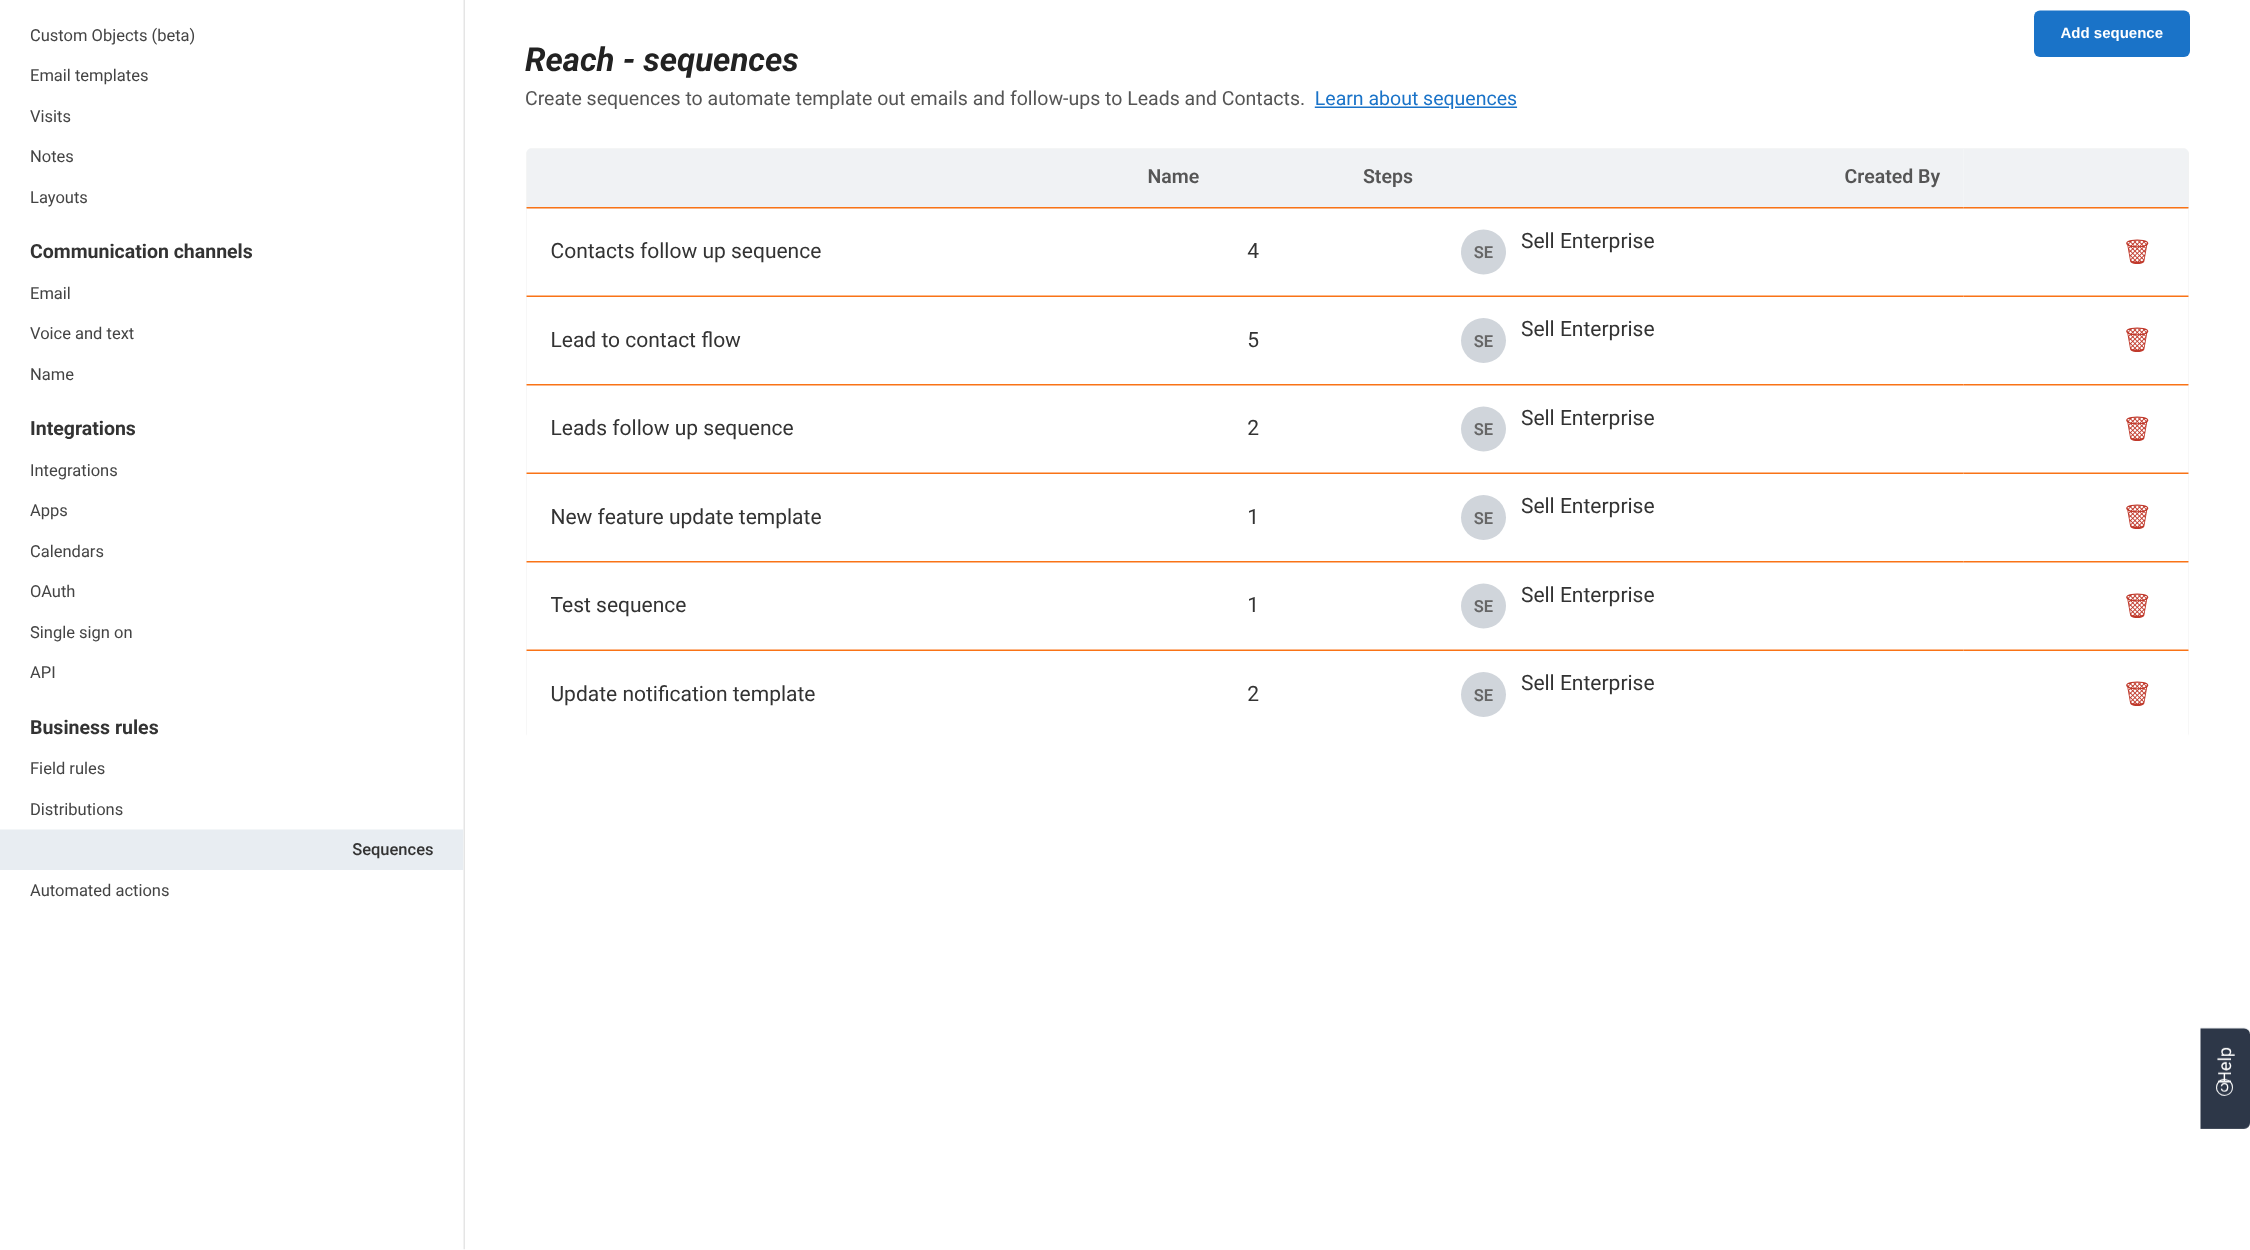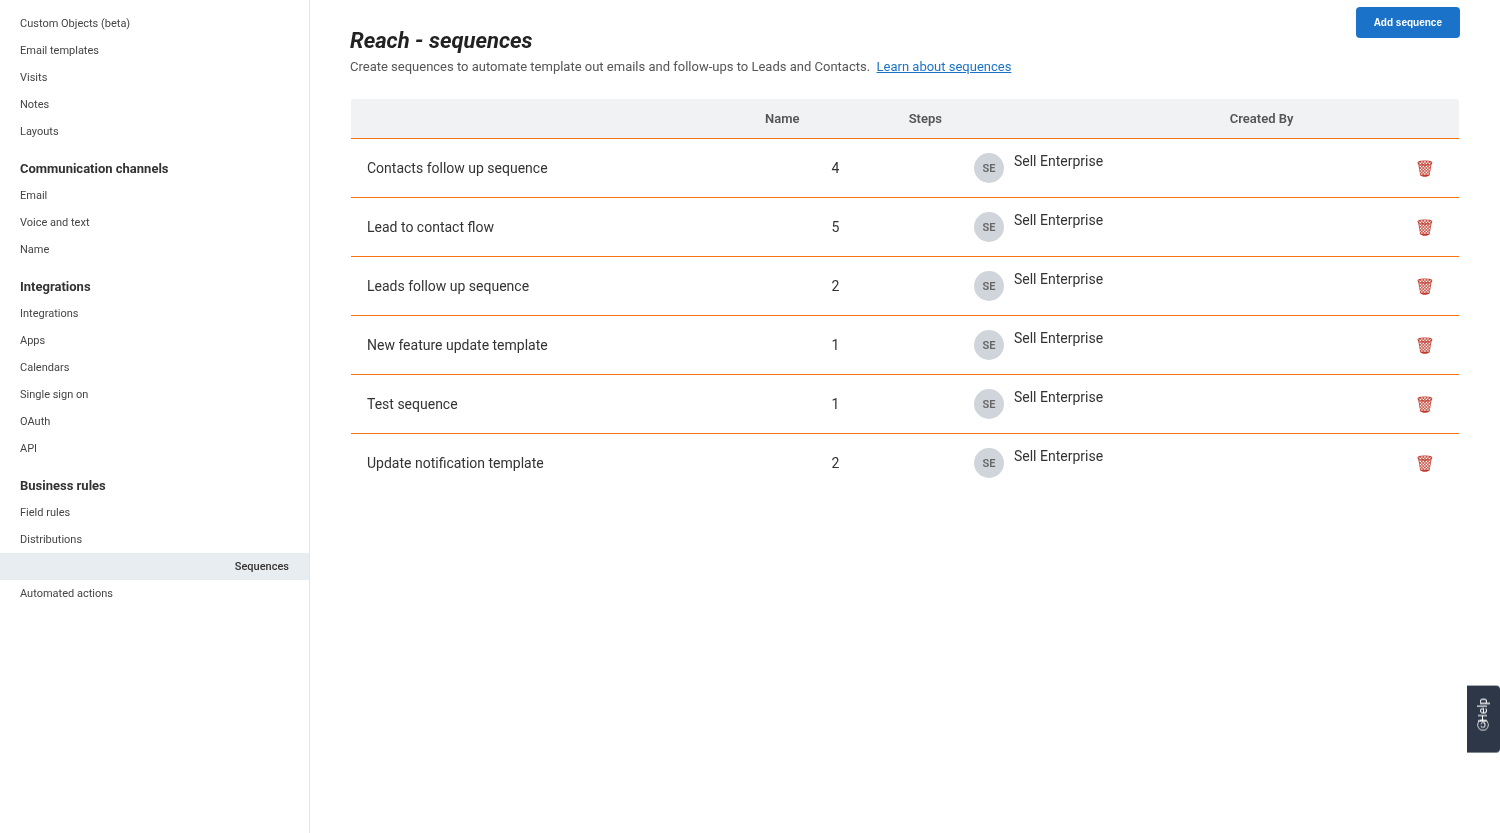--- a/index.html
+++ b/index.html
@@ -156,22 +156,22 @@
     </div>
   <div id="sidebar-sections">
       <div class="sidebar-section-header">Communication channels</div>
       <a href="#" class="sidebar-item">Email</a>
       <a href="#" class="sidebar-item">Voice and text</a>
       <a href="#" class="sidebar-item">Name</a>
       <div class="sidebar-section-header">Integrations</div>
       <a href="#" class="sidebar-item">Integrations</a>
       <a href="#" class="sidebar-item">Apps</a>
       <a href="#" class="sidebar-item">Calendars</a>
+      <a href="#" class="sidebar-item">OAuth</a>
       <a href="#" class="sidebar-item">Single sign on</a>
-      <a href="#" class="sidebar-item">OAuth</a>
       <a href="#" class="sidebar-item">API</a>
       <div class="sidebar-section-header">Business rules</div>
       <a href="#" class="sidebar-item">Field rules</a>
       <a href="#" class="sidebar-item">Distributions</a>
       <a href="#" class="sidebar-item active">Sequences</a>
       <a href="#" class="sidebar-item">Automated actions</a>
     </div>
 </nav>
 
 <main id="main">

